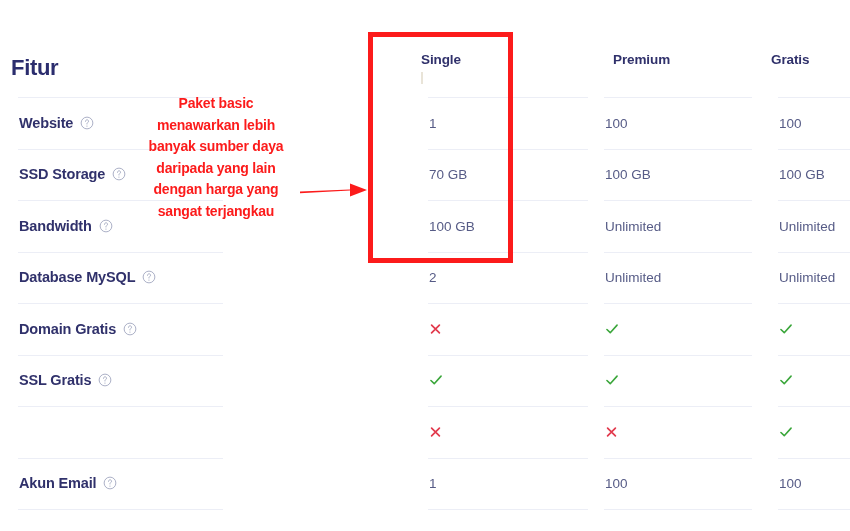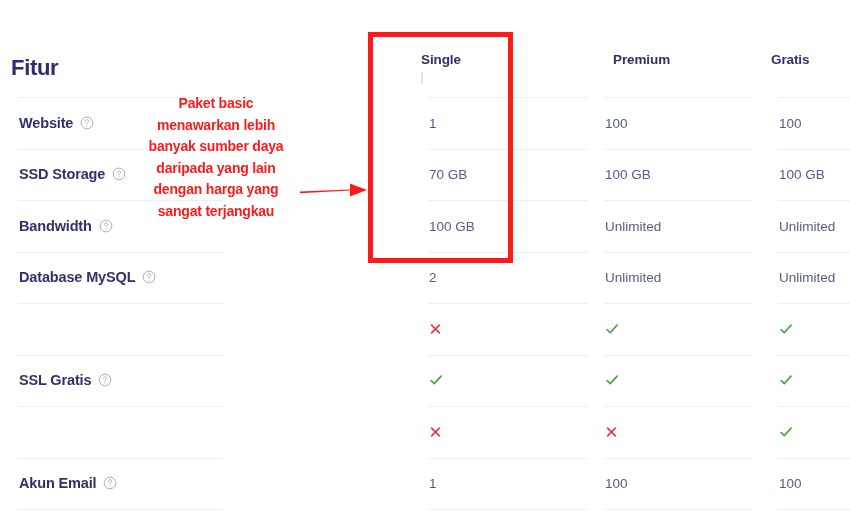--- a/index.html
+++ b/index.html
@@ -251,20 +251,30 @@
         </div>
         <div class="cell col1">2</div>
         <div class="cell col2">Unlimited</div>
         <div class="cell col3">Unlimited</div>
       </div>
       <div class="row" style="top: 303px;">
         <div class="sep c0"></div>
         <div class="sep c1"></div>
         <div class="sep c2"></div>
         <div class="sep c3"></div>
+        <div class="feature">
+          <span>Domain Gratis</span>
+          <span class="help-icon">
+            <svg viewBox="0 0 16 16" width="14" height="14" fill="none" stroke="currentColor" stroke-width="1.1">
+              <circle cx="8" cy="8" r="6.7"></circle>
+              <path d="M6.25 6.1c0-1 .8-1.75 1.8-1.75s1.75.72 1.75 1.62c0 .9-.6 1.25-1.15 1.62-.5.34-.7.7-.7 1.26v.3" stroke-linecap="round"></path>
+              <circle cx="7.95" cy="11.5" r="0.72" fill="currentColor" stroke="none"></circle>
+            </svg>
+          </span>
+        </div>
         <div class="cell col1 mark no">
           <svg viewBox="0 0 16 16" width="13" height="13" fill="none" stroke="currentColor" stroke-width="2.1" stroke-linecap="round">
             <path d="M3.2 3.2 L12.8 12.8 M12.8 3.2 L3.2 12.8"></path>
           </svg>
         </div>
         <div class="cell col2 mark yes">
           <svg viewBox="0 0 16 16" width="14" height="14" fill="none" stroke="currentColor" stroke-width="1.8" stroke-linecap="round" stroke-linejoin="round">
             <path d="M2.2 8.6 L6 12.2 L13.8 3.6"></path>
           </svg>
         </div>

